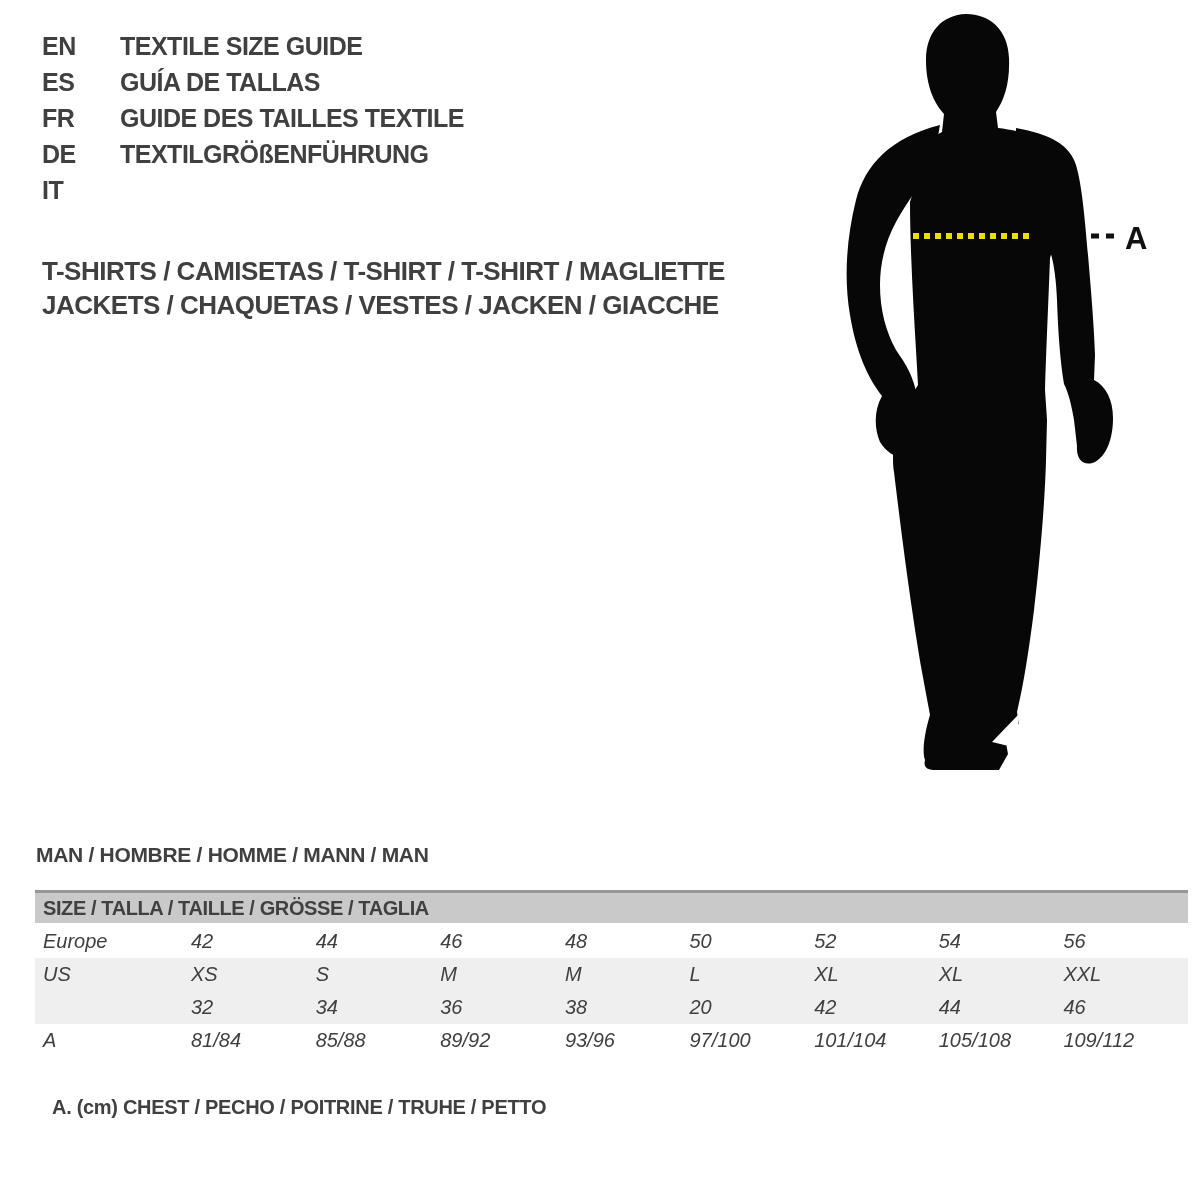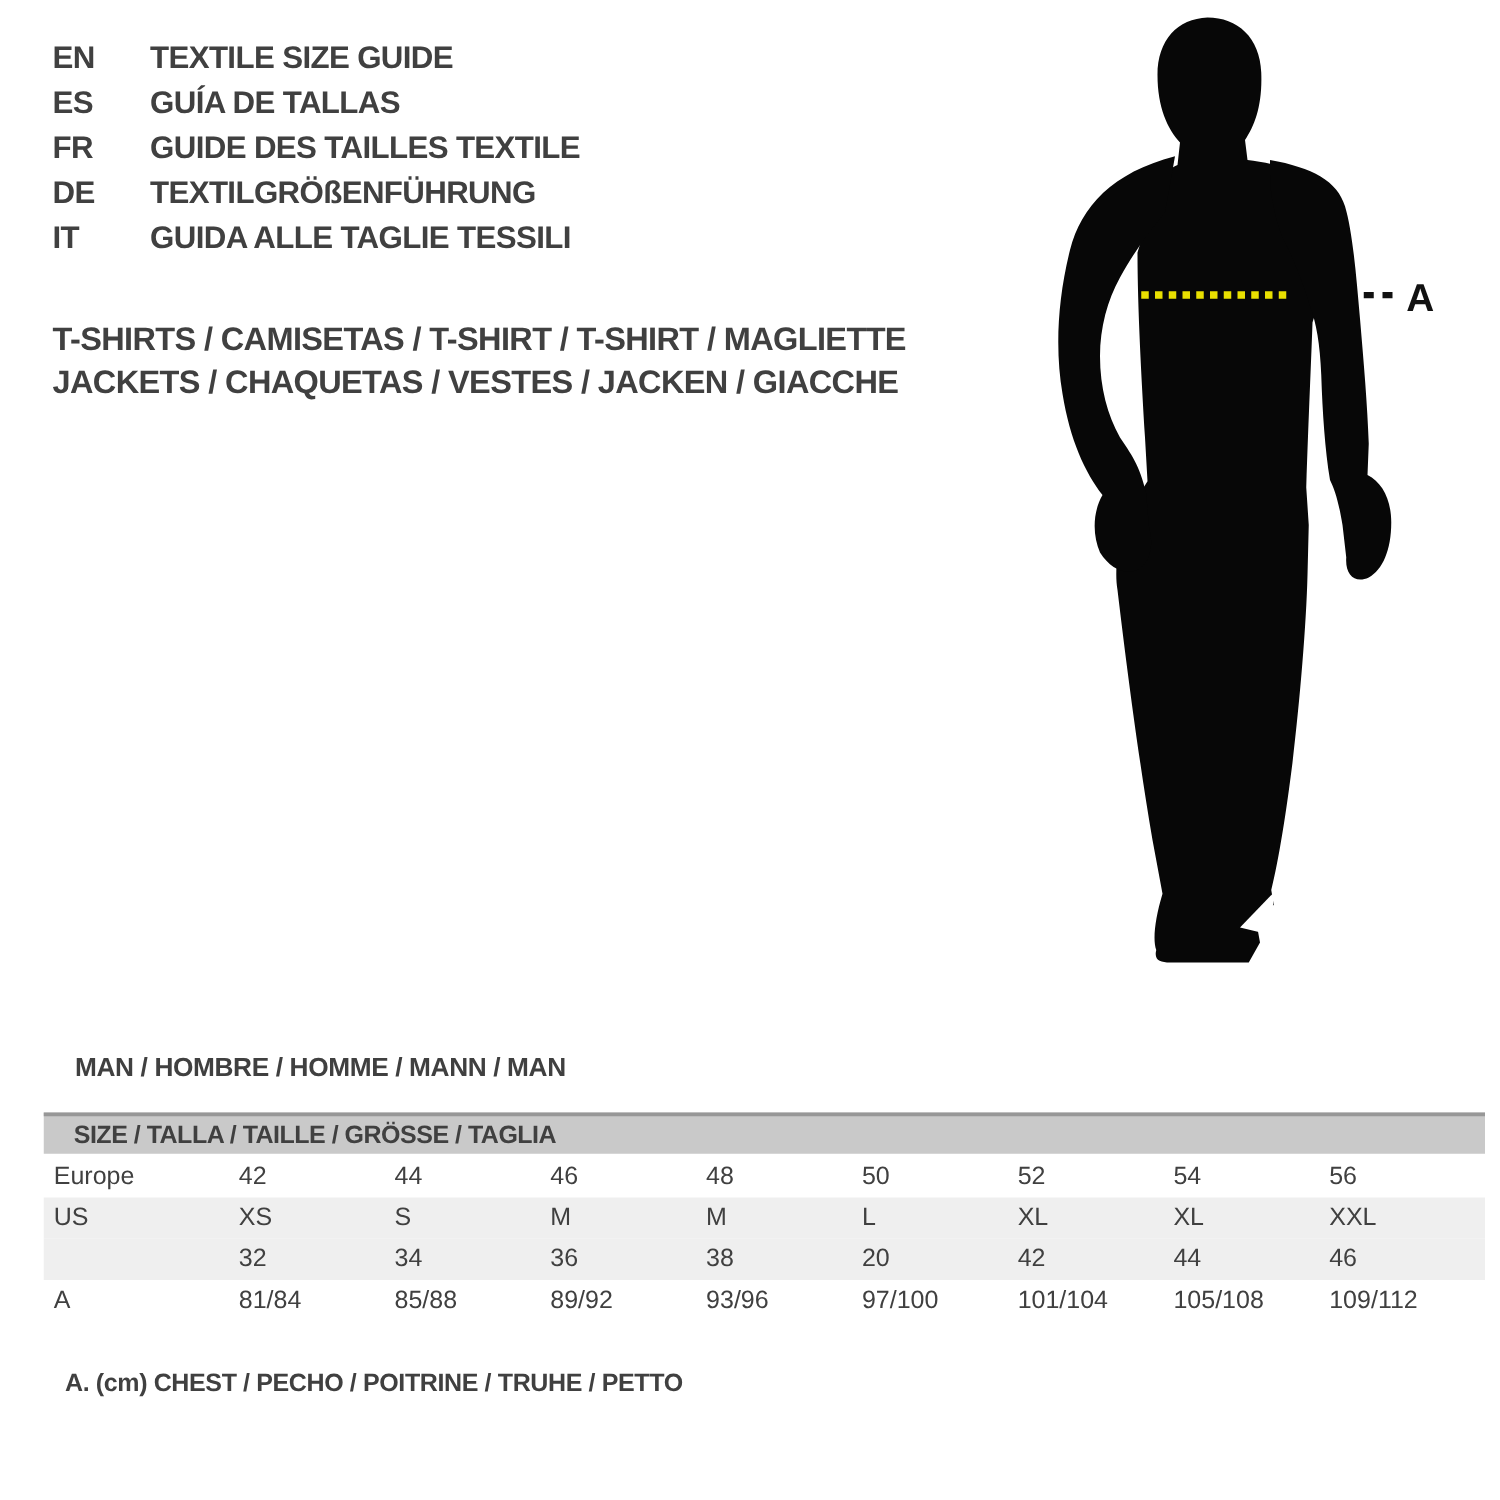--- a/index.html
+++ b/index.html
@@ -9,26 +9,26 @@
   }
   
   .langs{position:absolute;left:42px;top:28px;font-size:25px;font-weight:700;letter-spacing:-0.5px;}
   .lang-row{display:flex;line-height:36px;}
   .lang-code{width:78px;}
   
   .cats{position:absolute;left:42px;top:222px;font-size:26px;font-weight:700;letter-spacing:-0.5px;line-height:34px;margin-top:32px;}
   
   .figure-wrap{position:absolute;left:820px;top:0;width:380px;height:800px;}
   
-  .section-title{position:absolute;left:60px;top:843px;font-size:21px;font-weight:700;letter-spacing:-0.3px;}
+  .section-title{position:absolute;left:36px;top:843px;font-size:21px;font-weight:700;letter-spacing:-0.3px;}
   
   .size-table{position:absolute;left:35px;top:890px;width:1153px;}
   .st-header{height:30px;background:#c9c9c9;border-top:3px solid #979797;line-height:30px;
-             padding-left:24px;font-weight:700;font-size:20px;letter-spacing:-0.4px;}
-  .st-body{margin-top:2px;}
+             padding-left:8px;font-weight:700;font-size:20px;letter-spacing:-0.4px;}
+  .st-body{margin-top:2px;font-style:italic;}
   .st-row{display:flex;height:33px;line-height:33px;font-size:20px;}
   .st-row.shaded{background:#efefef;}
   .st-label{width:148px;padding-left:8px;}
   .st-cell{flex:1;text-align:left;}
   
   .footnote{position:absolute;left:52px;top:1096px;font-size:20px;font-weight:700;letter-spacing:-0.3px;}
 </style>
 </head>
 <body>
 
@@ -46,21 +46,20 @@
     <div class="lang-row">
       <span class="lang-code">FR</span>
       <span class="lang-label">GUIDE DES TAILLES TEXTILE</span>
     </div>
     <div class="lang-row">
       <span class="lang-code">DE</span>
       <span class="lang-label">TEXTILGRÖßENFÜHRUNG</span>
     </div>
     <div class="lang-row">
       <span class="lang-code">IT</span>
-      <span class="lang-label">GUIDA ALLE TAGLIE TESSILI</span>
     </div>
   </div>
 
   <div class="cats">
     <div>T-SHIRTS / CAMISETAS / T-SHIRT / T-SHIRT / MAGLIETTE</div>
     <div>JACKETS / CHAQUETAS / VESTES / JACKEN / GIACCHE</div>
   </div>
 
   <div class="figure-wrap">
     <svg viewBox="0 0 380 800" width="380" height="800">

